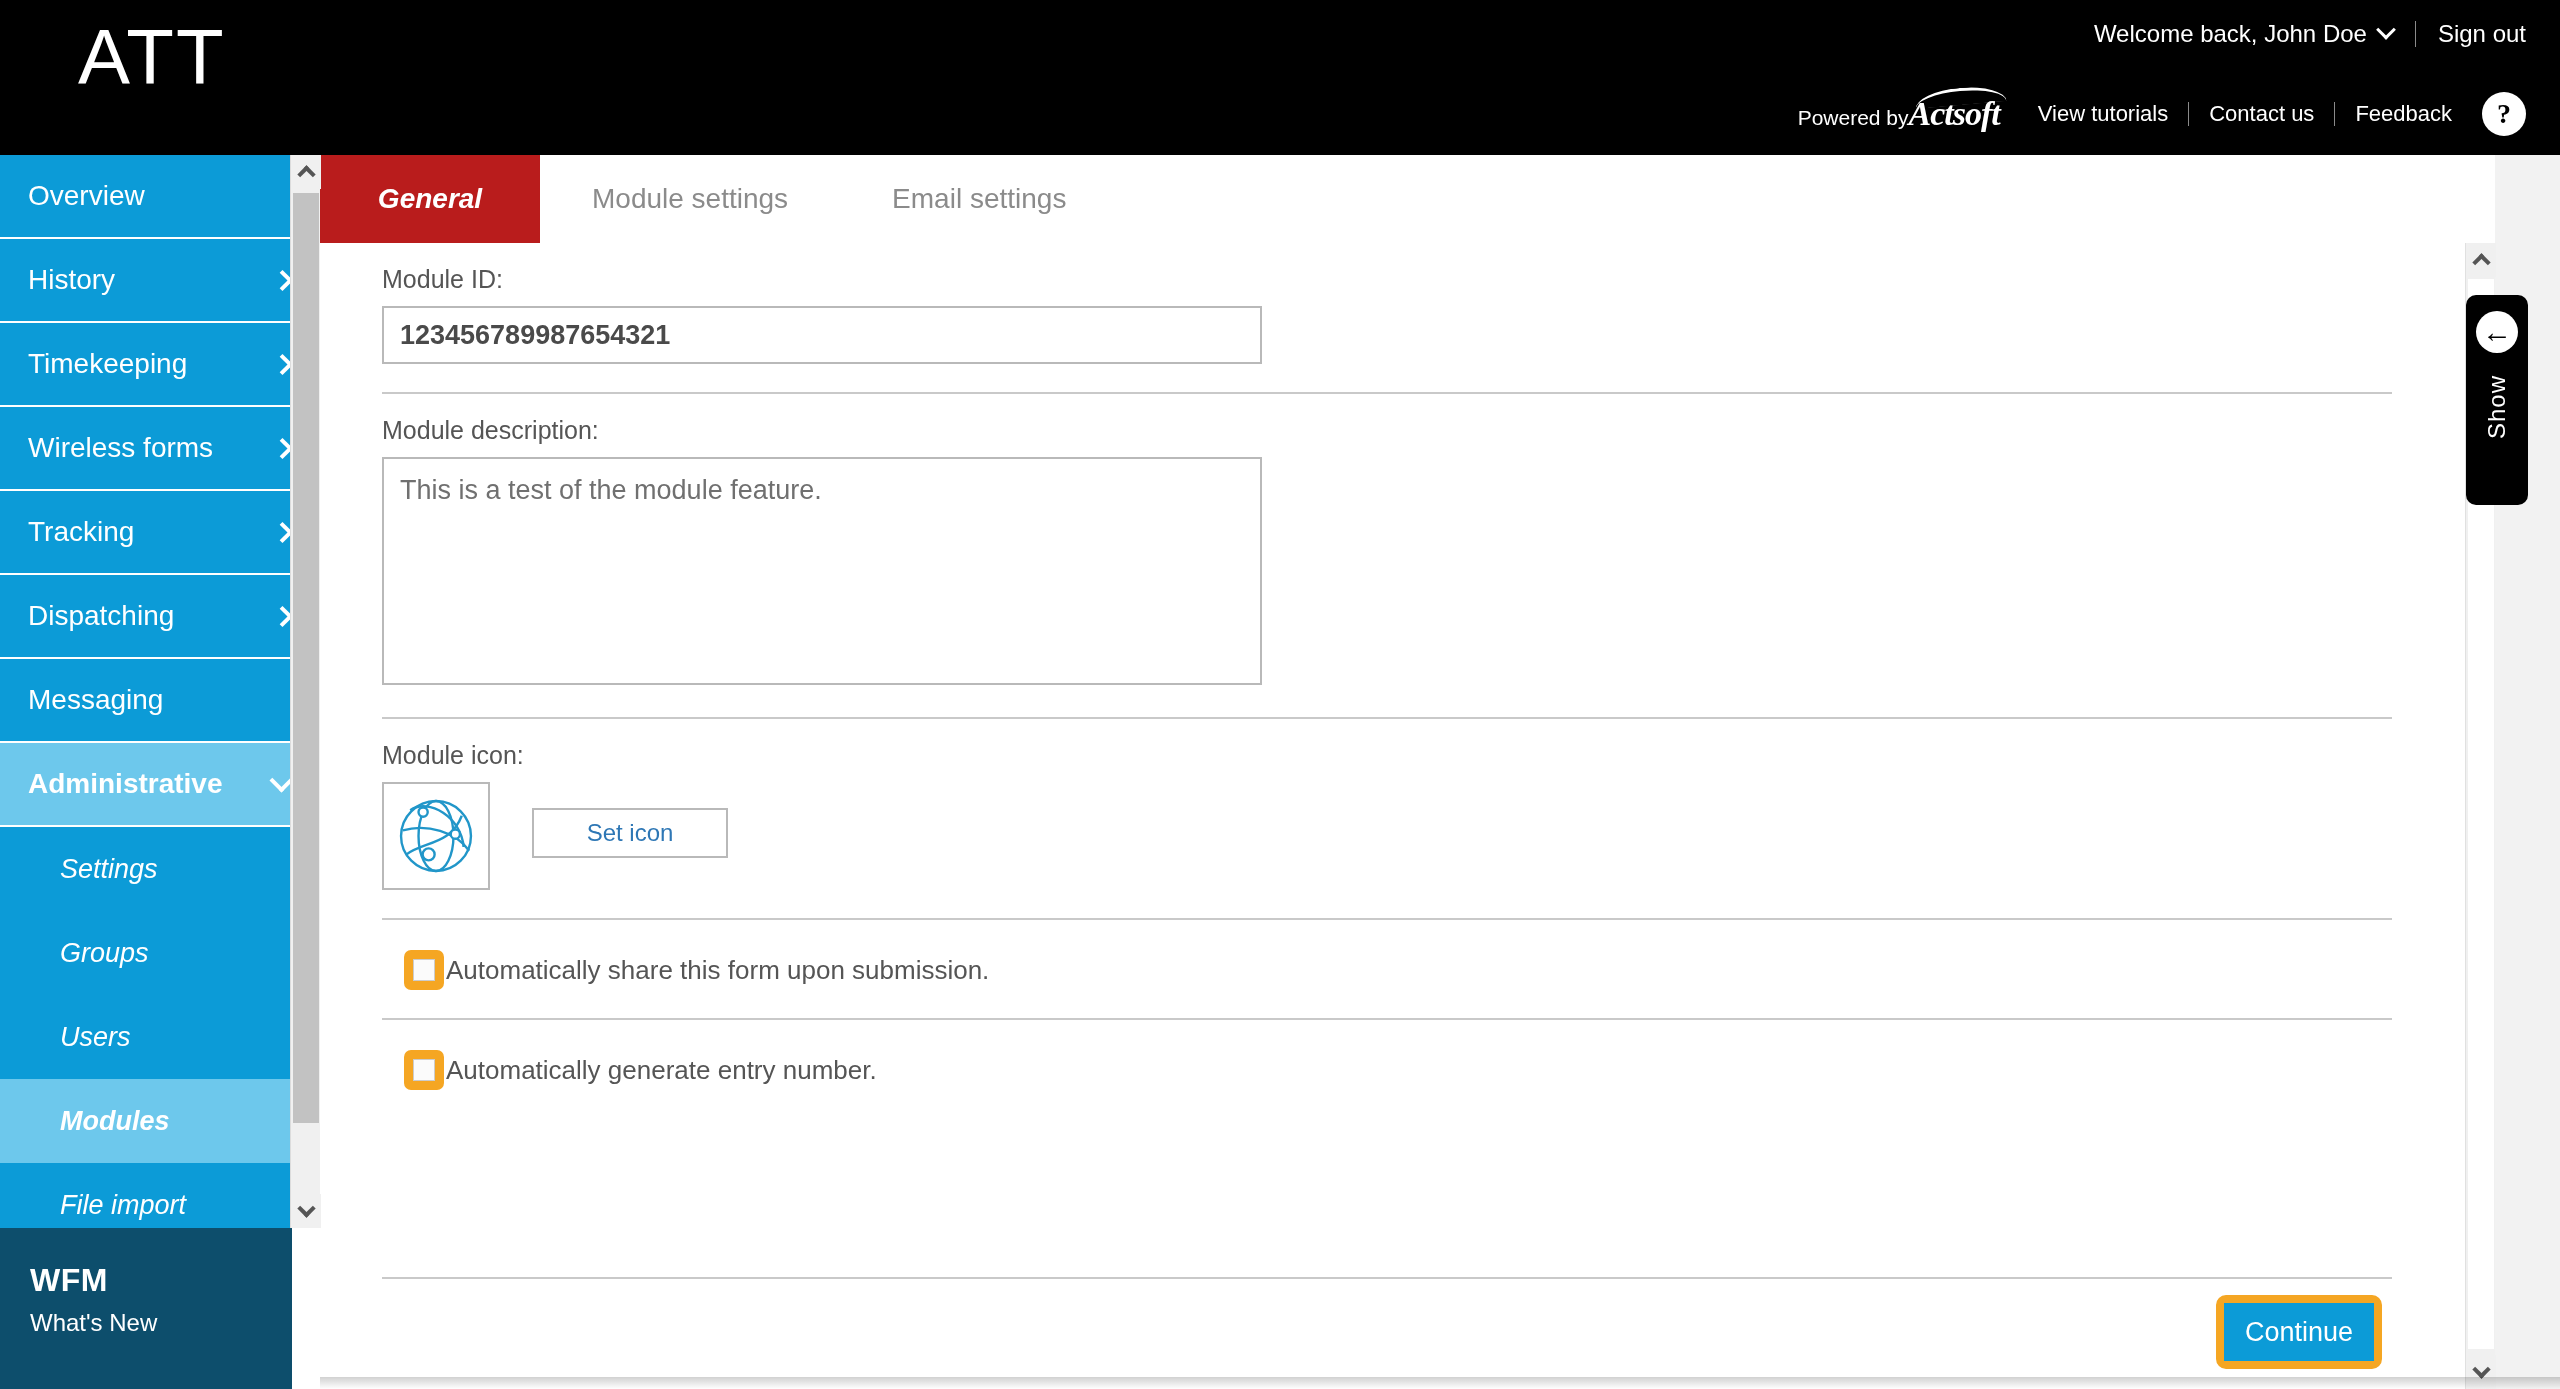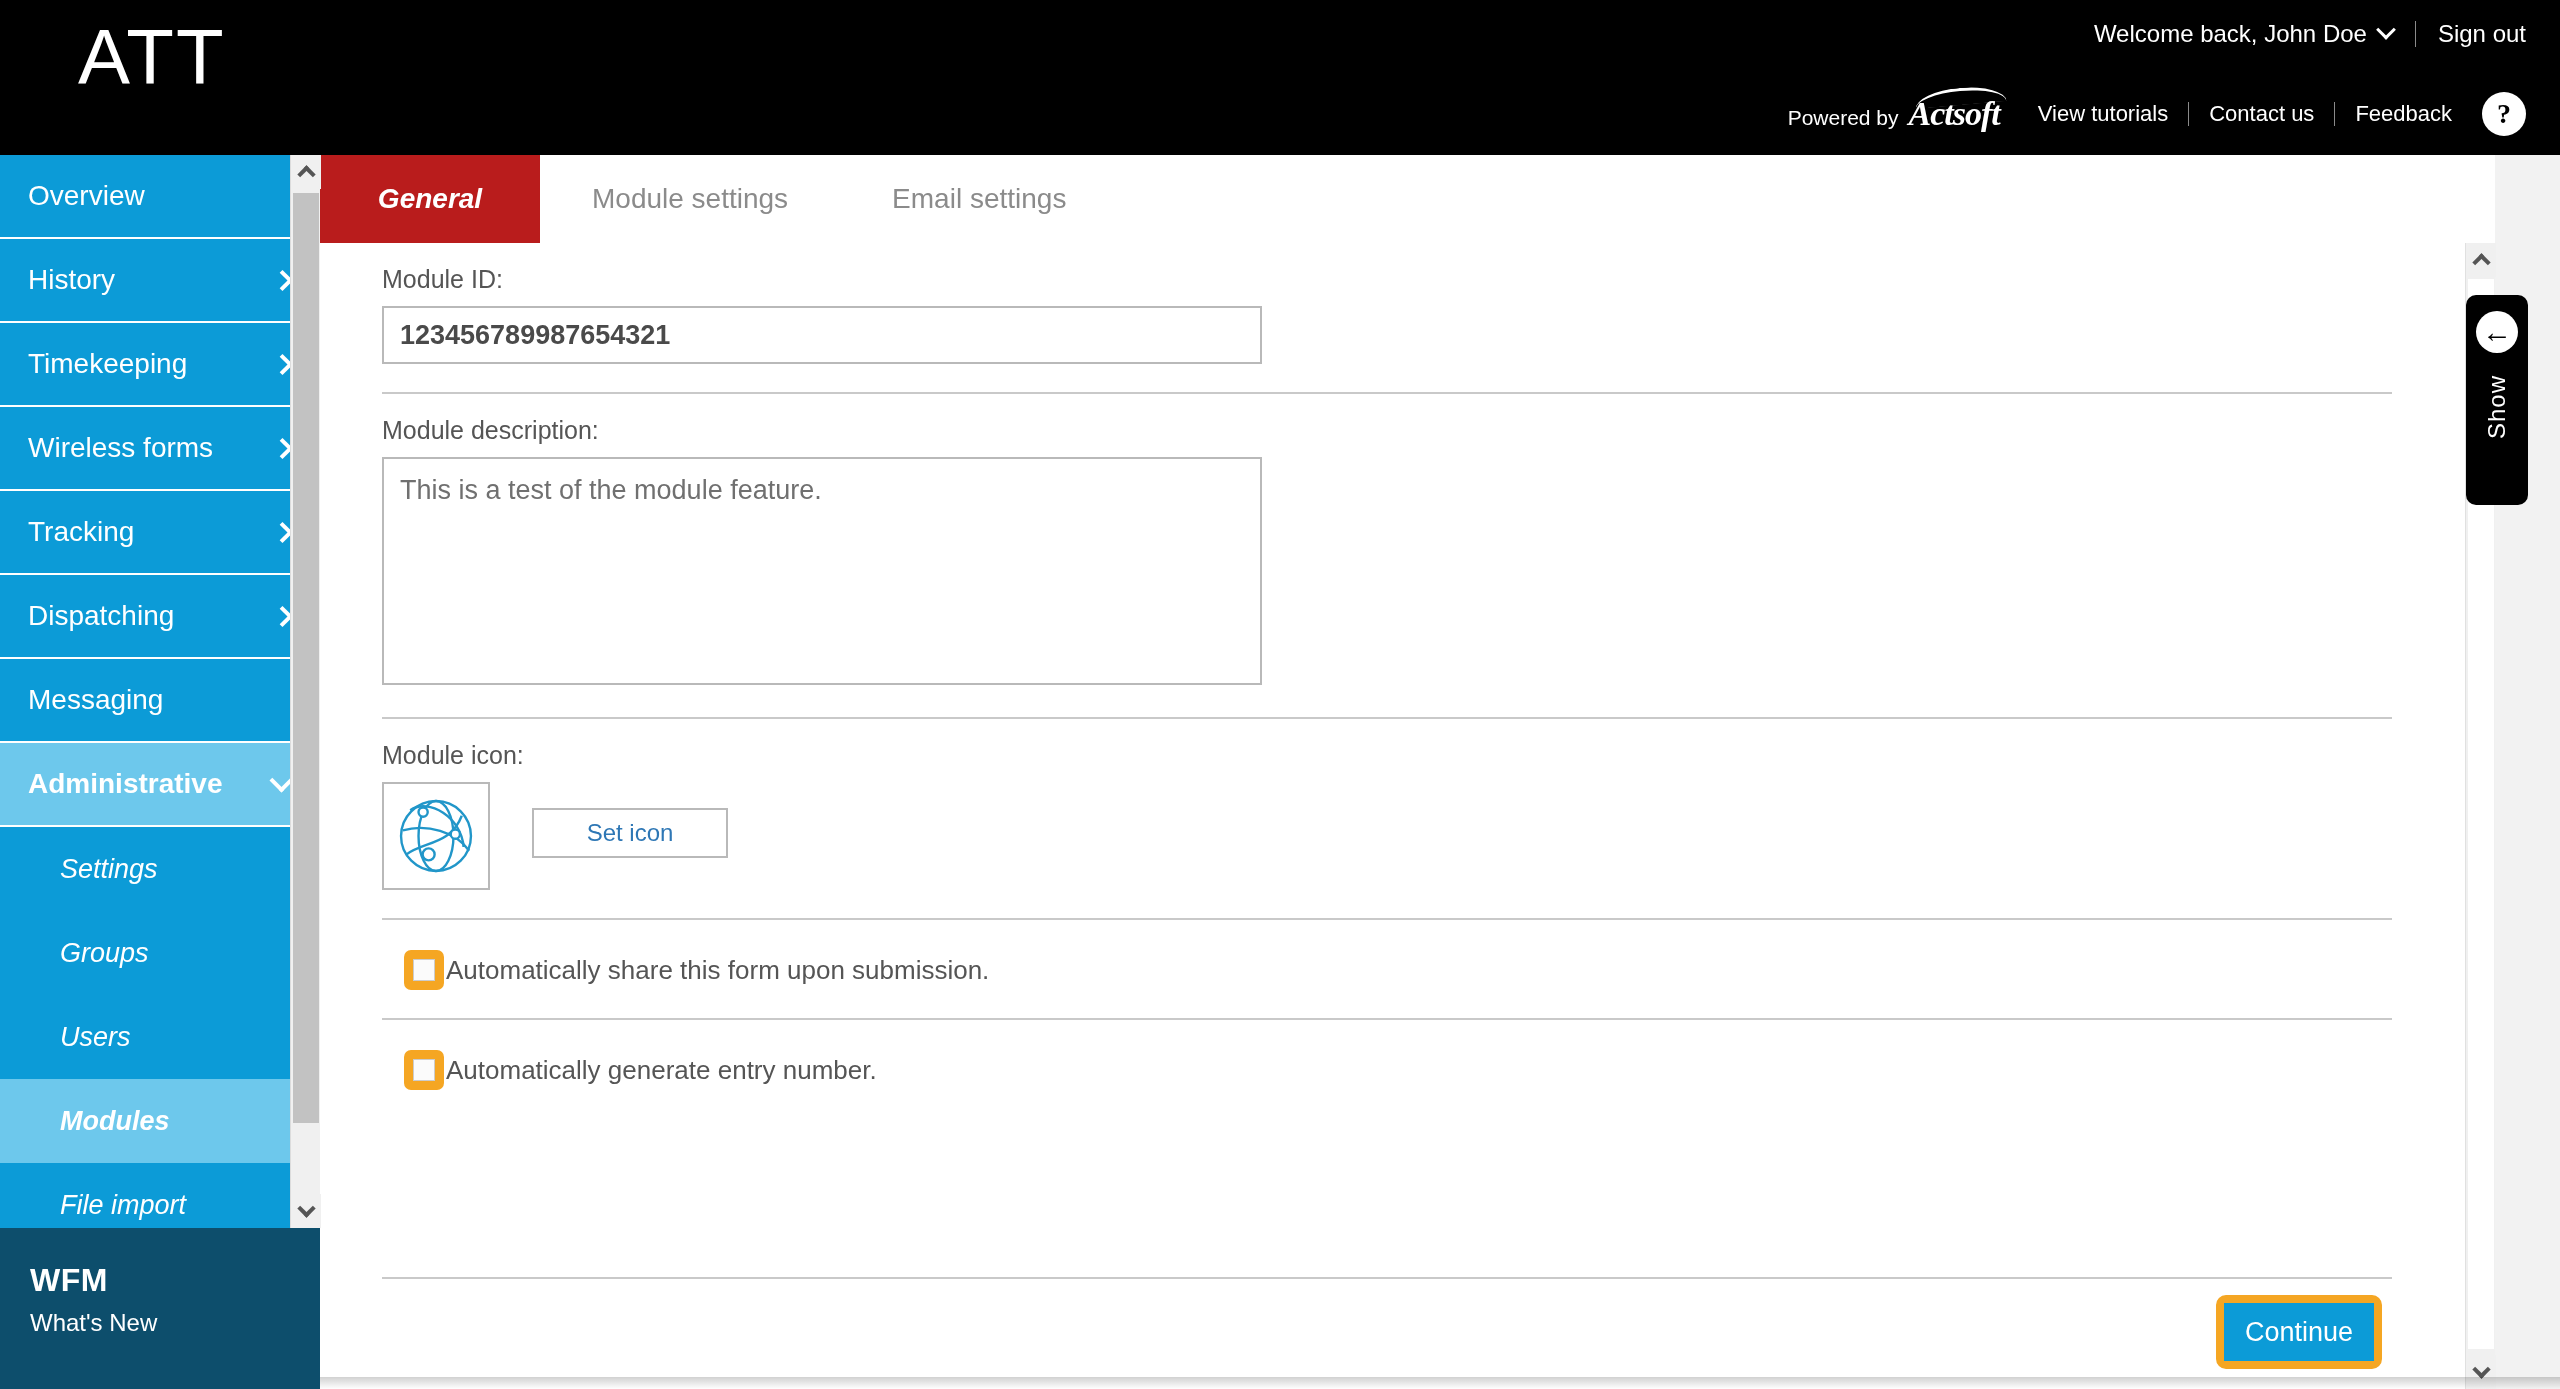--- a/index.html
+++ b/index.html
@@ -30,21 +30,21 @@
     display: inline-block; width: 14px; height: 14px;
     border-right: 3px solid #ffffff; border-bottom: 3px solid #ffffff;
     transform: rotate(45deg) translate(-3px,-3px);
   }
   .vsep { display: inline-block; width: 1px; height: 26px; background: #8a8a8a; margin: 0 22px; }
 
   .hdr-bottom {
     position: absolute; right: 34px; top: 92px;
     display: flex; align-items: center; font-size: 22px; color: #ffffff;
   }
-  .powered { display: flex; align-items: baseline; gap: 10px; margin-right: 38px; }
+  .powered { display: flex; align-items: baseline; margin-right: 38px; }
   .powered .pb { font-size: 21px; color: #ffffff; }
   .actsoft {
     font-family: "Liberation Serif", serif; font-style: italic; font-weight: 700;
     font-size: 34px; color: #ffffff; letter-spacing: -1px; position: relative;
   }
   .actsoft:after {
     content: ""; position: absolute; left: 6px; top: -7px; width: 100%; height: 14px;
     border-top: 3px solid #ffffff; border-radius: 50%/100% 100% 0 0;
     transform: rotate(-5deg);
   }
@@ -90,21 +90,21 @@
     position: absolute; left: 0; width: 30px; height: 34px; background: #f0f0f0;
     display: flex; align-items: center; justify-content: center;
   }
   .sb-arrow.top { top: 0; } .sb-arrow.bot { bottom: 0; }
   .sb-up { width: 13px; height: 13px; border-top: 4px solid #555; border-left: 4px solid #555; transform: rotate(45deg); margin-top: 5px;}
   .sb-dn { width: 13px; height: 13px; border-bottom: 4px solid #555; border-right: 4px solid #555; transform: rotate(45deg); margin-bottom: 5px;}
   .sb-thumb {
     position: absolute; left: 2px; width: 26px; top: 38px; height: 930px; background: #c2c2c2;
   }
   .wfm {
-    position: absolute; left: 0; bottom: 0; width: 320px; height: 161px;
+    position: absolute; left: 0; bottom: 0; width: 292px; height: 161px;
     background: #0d4e6c; color: #ffffff; padding: 34px 0 0 30px;
   }
   .wfm .t1 { font-size: 32px; font-weight: 700; letter-spacing: 0.5px; }
   .wfm .t2 { font-size: 24px; margin-top: 10px; }
 
   
   .content {
     position: absolute; left: 320px; top: 155px; width: 2175px; height: 1234px;
     background: #ffffff;
   }

